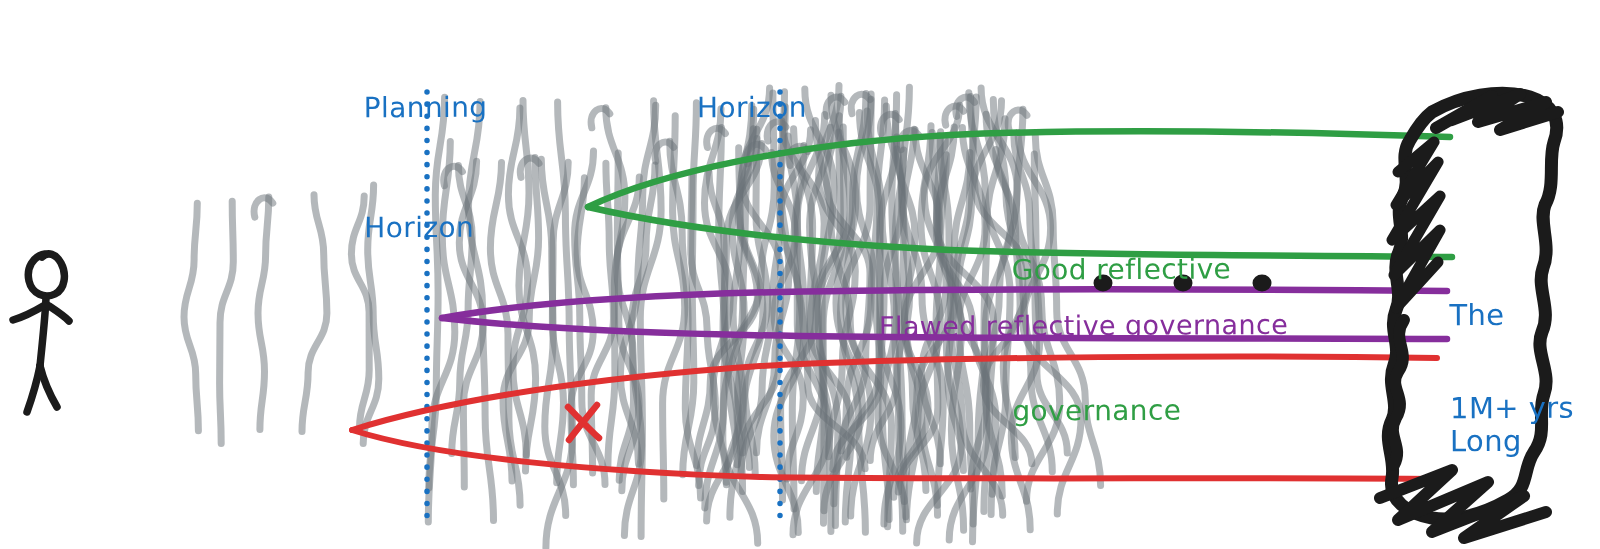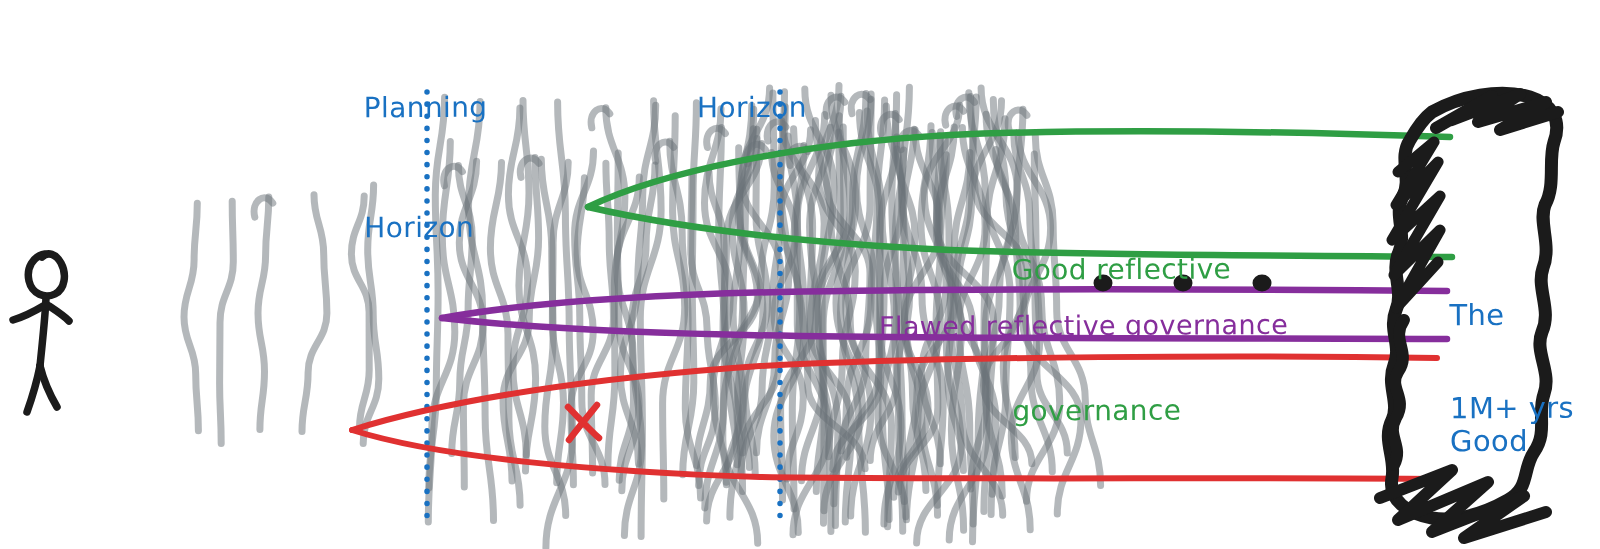--- a/index.html
+++ b/index.html
@@ -209,18 +209,18 @@
 
   <div class="lbl lbl-good">
     <div>Good reflective</div>
     <div>governance</div>
   </div>
 
   <div class="lbl lbl-flawed">Flawed reflective governance</div>
 
   <div class="lbl lbl-longrun">
     <div>The</div>
-    <div>Good</div>
+    <div>Long</div>
     <div>Run</div>
   </div>
 
   <div class="lbl lbl-years">1M+ yrs</div>
 </div>
 
 </body></html>

